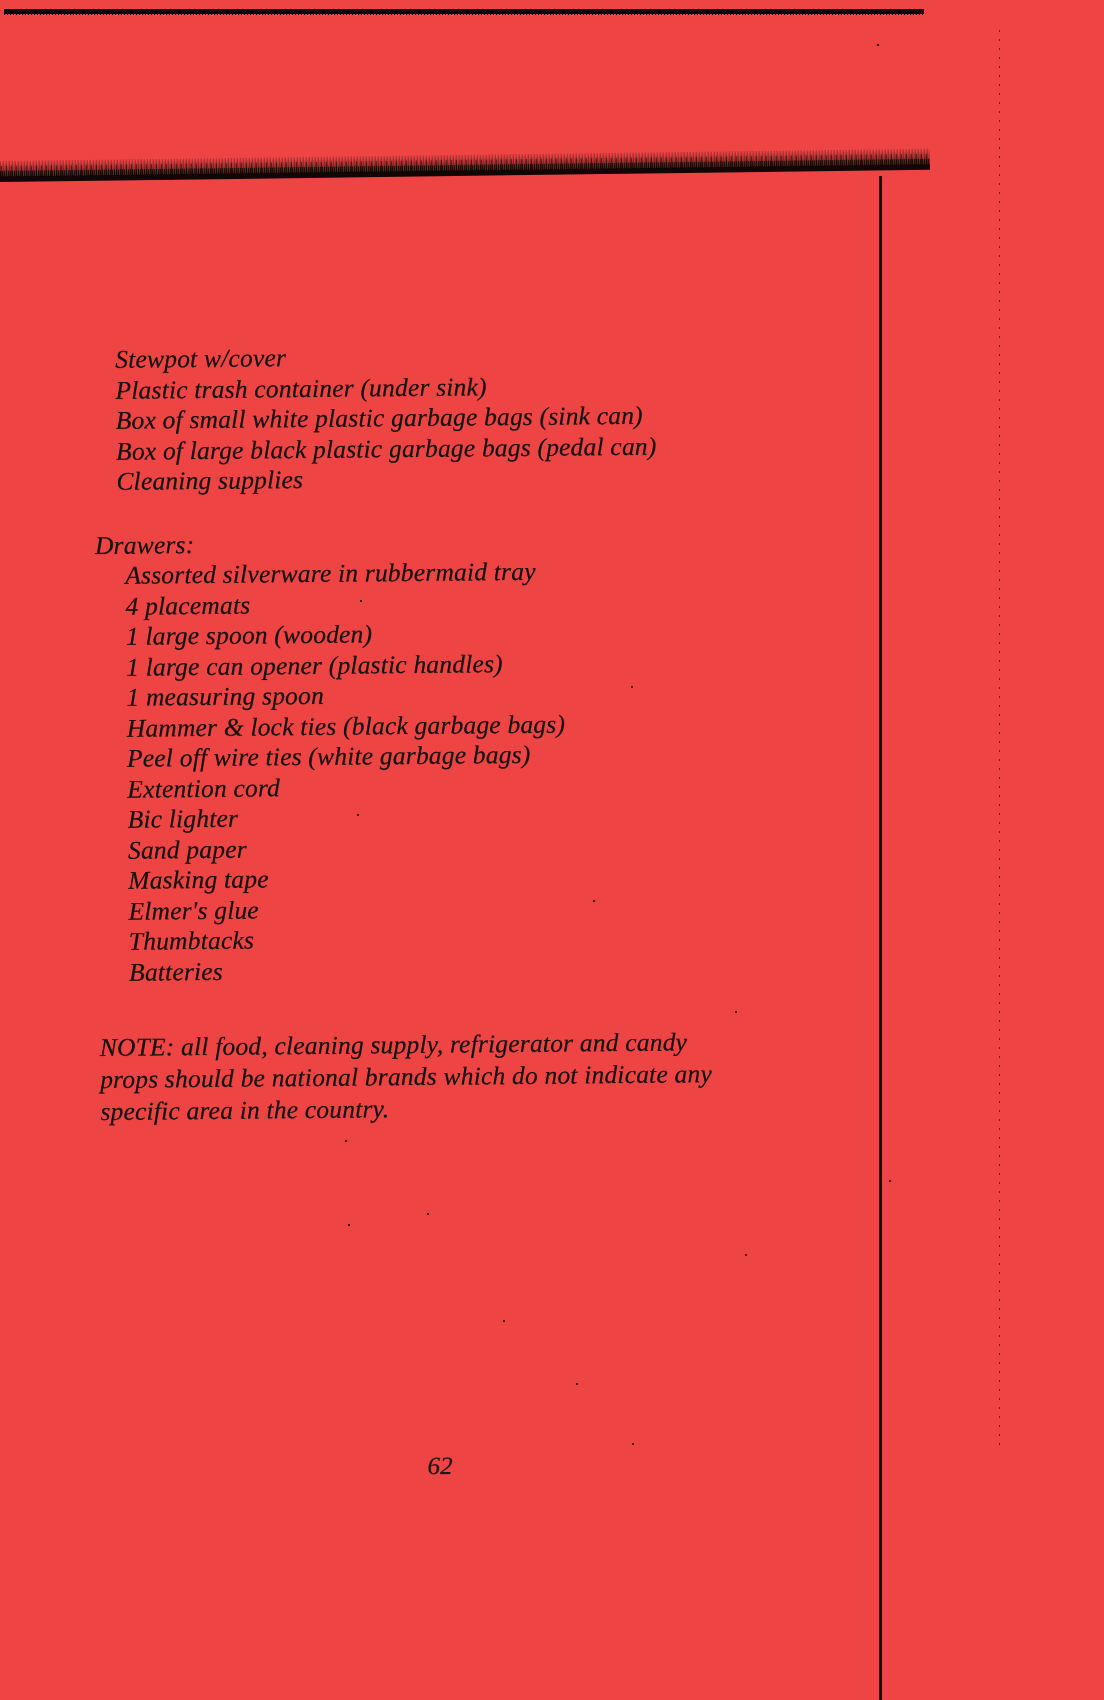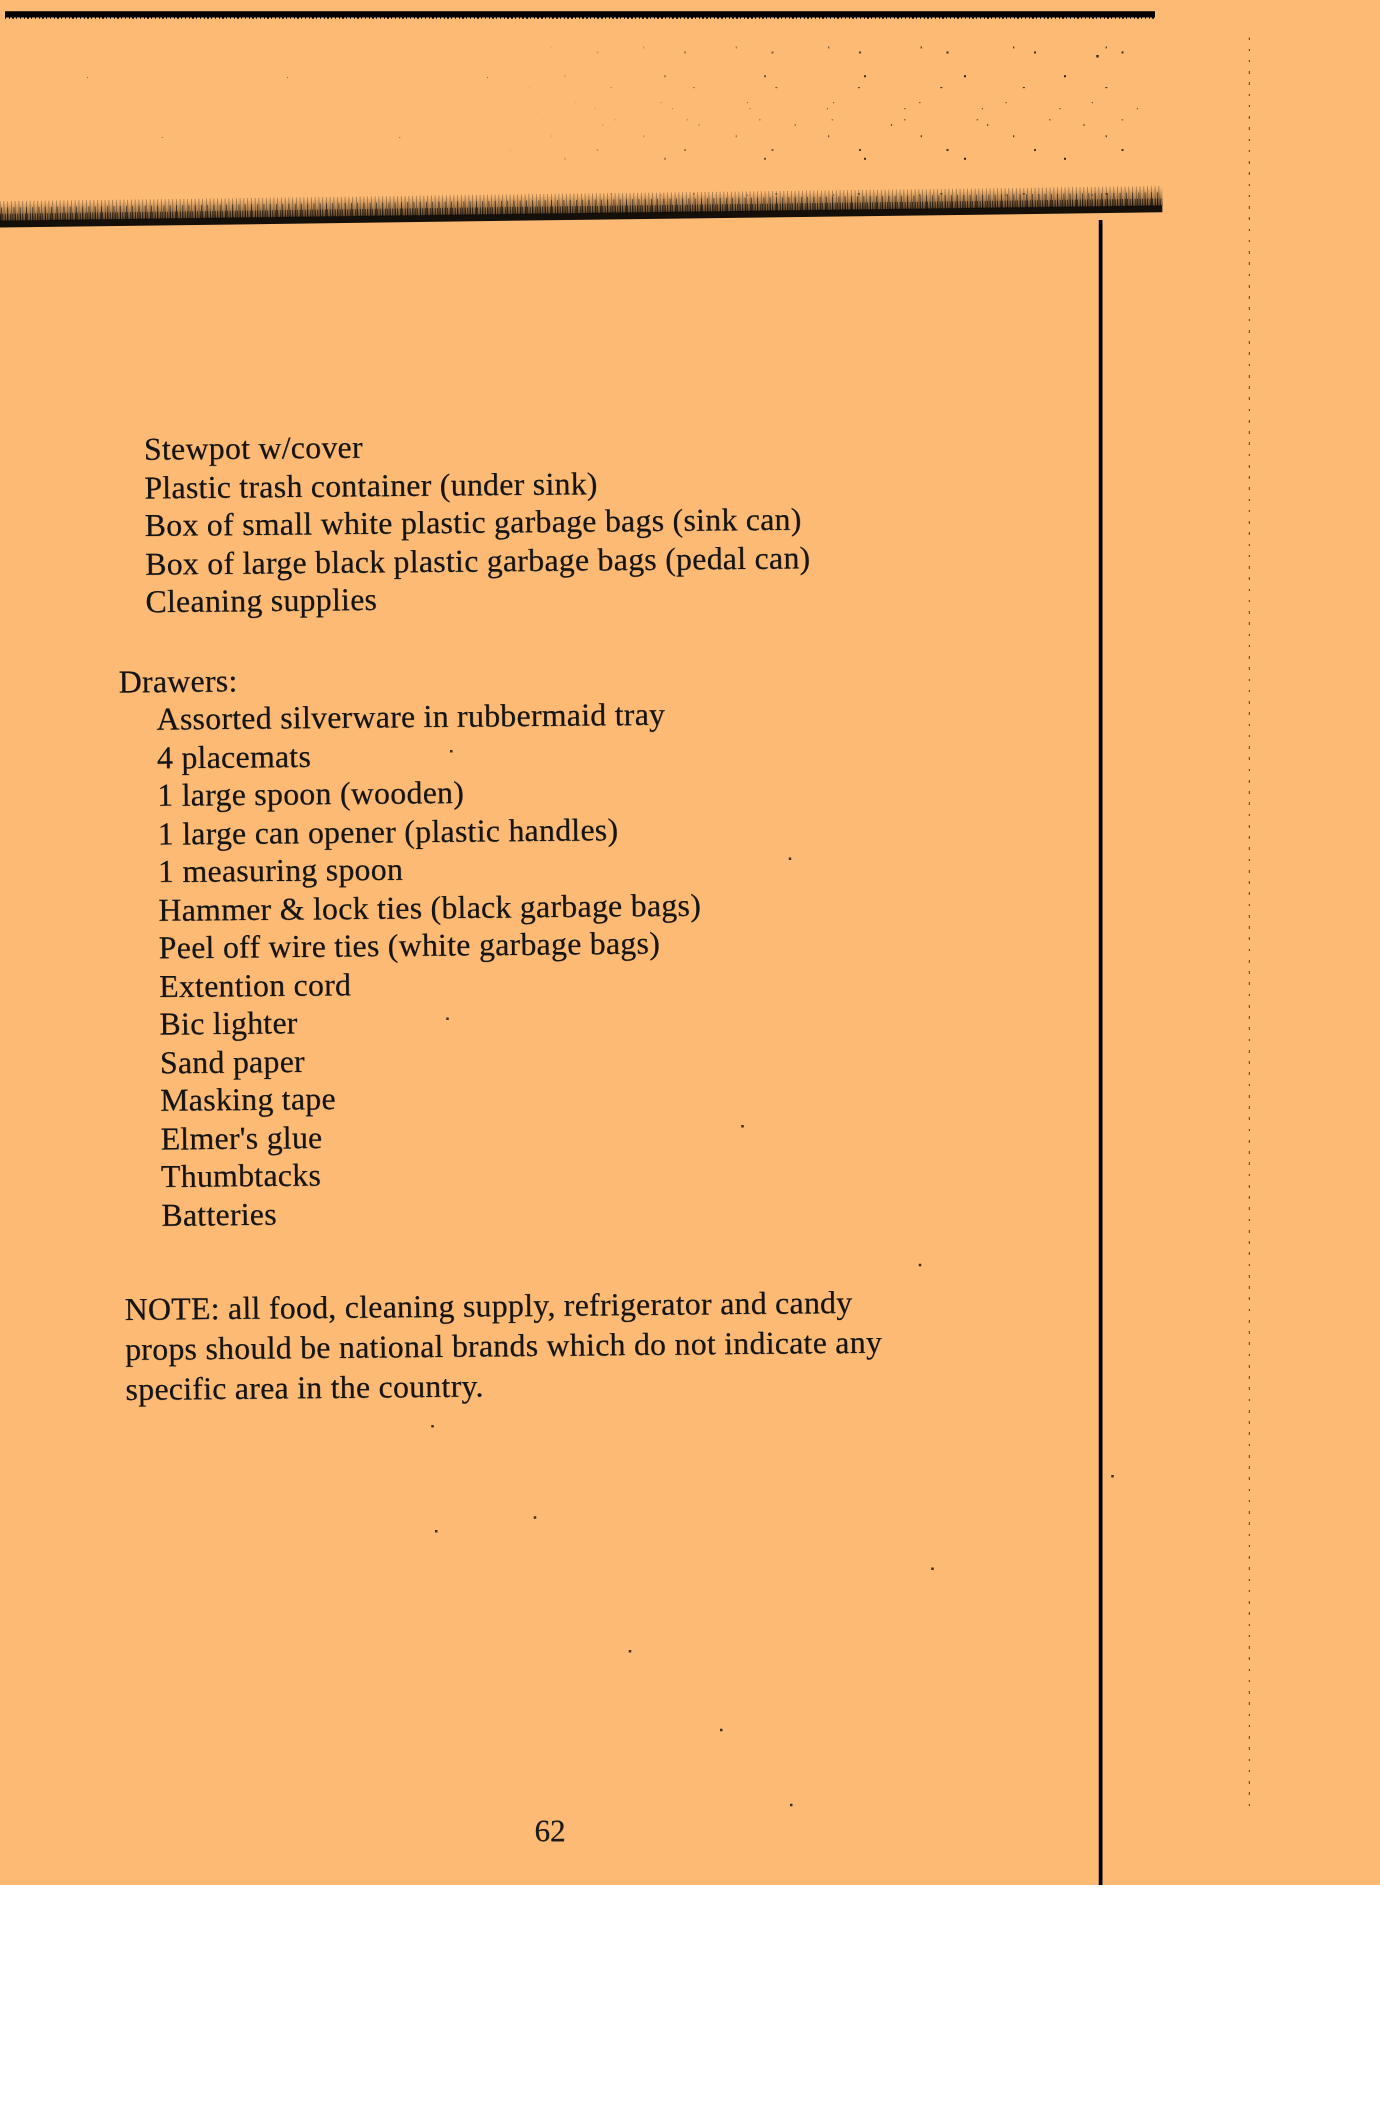--- a/index.html
+++ b/index.html
@@ -4,25 +4,26 @@
 <style>
   html, body {
     margin: 0;
     padding: 0;
     background: #ffffff;
   }
 
   .page {
     position: relative;
     width: 1104px;
-    height: 1508px;
-    background: #fdba74;
+    height: 1700px;
+    background: #ef4444;
     overflow: hidden;
     font-family: "Liberation Serif", "DejaVu Serif", serif;
     color: #111111;
+    font-style: italic;
   }
 
   
 
   
   .scan-top-bar {
     position: absolute;
     left: 4px;
     top: 9px;
     width: 920px;

